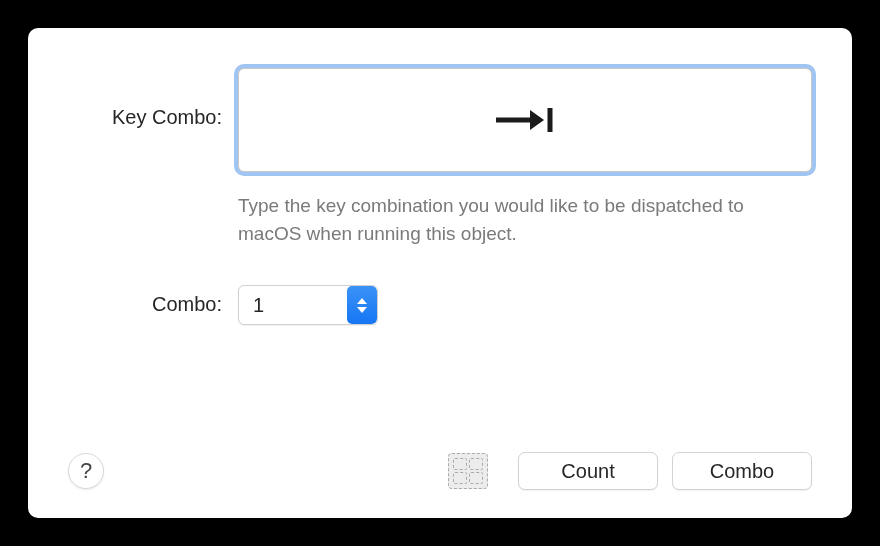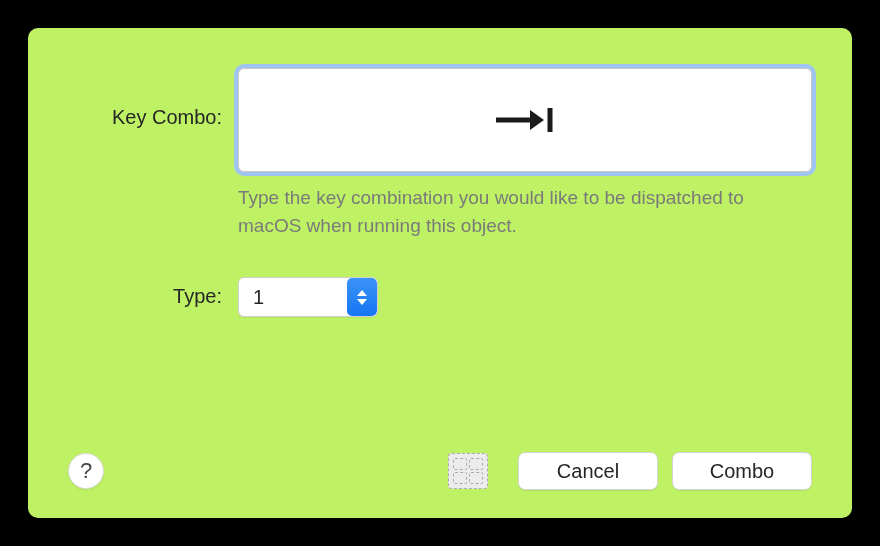--- a/index.html
+++ b/index.html
@@ -10,21 +10,21 @@
     body {
       font-family: -apple-system, BlinkMacSystemFont, "Helvetica Neue", Arial, sans-serif;
       background: #000;
       width: 880px;
       height: 546px;
       display: flex;
       align-items: center;
       justify-content: center;
     }
     .dialog {
-      background: #bef264;
+      background: #ffffff;
       width: 824px;
       height: 490px;
       border-radius: 10px;
       position: relative;
       padding: 40px 40px 24px 40px;
     }
     .form-row {
       display: flex;
       align-items: flex-start;
       margin-bottom: 8px;
@@ -58,21 +58,21 @@
     .tab-icon {
       display: inline-block;
     }
     .tab-icon svg {
       display: block;
     }
     .help-text {
       color: #7a7a7a;
       font-size: 19px;
       line-height: 1.45;
-      margin-top: 12px;
+      margin-top: 20px;
       width: 574px;
     }
     .count-row {
       margin-top: 38px;
     }
     .count-select {
       display: inline-flex;
       align-items: stretch;
       background: #fff;
       border: 1px solid #d0d0d0;
@@ -185,38 +185,38 @@
             <polygon points="36,5 50,15 36,25" fill="#1b1b1b"></polygon>
             <line x1="56" y1="3" x2="56" y2="27" stroke="#1b1b1b" stroke-width="5"></line>
           </svg>
         </span>
       </div>
       <div class="help-text">Type the key combination you would like to be dispatched to macOS when running this object.</div>
     </div>
   </div>
 
   <div class="form-row count-row">
-    <div class="label-col count-label">Type:</div>
+    <div class="label-col count-label">Combo:</div>
     <div class="input-col">
       <div class="count-select">
         <div class="count-value">1</div>
         <div class="count-stepper">
           <div class="chev chev-up"></div>
           <div class="chev chev-down"></div>
         </div>
       </div>
     </div>
   </div>
 
   <div class="button-bar">
     <div class="help-button">?</div>
     <div class="spacer"></div>
     <div class="grid-icon">
       <div class="cell"></div>
       <div class="cell"></div>
       <div class="cell"></div>
       <div class="cell"></div>
     </div>
-    <div class="mac-button">Cancel</div>
+    <div class="mac-button">Count</div>
     <div class="mac-button">Combo</div>
   </div>
 
 </div>
 
 </body></html>

